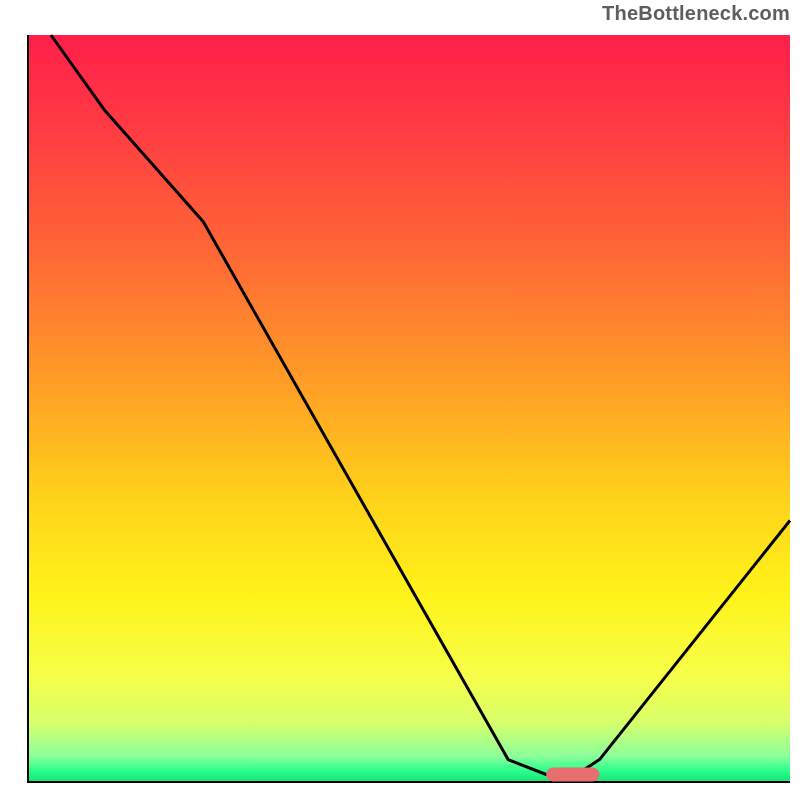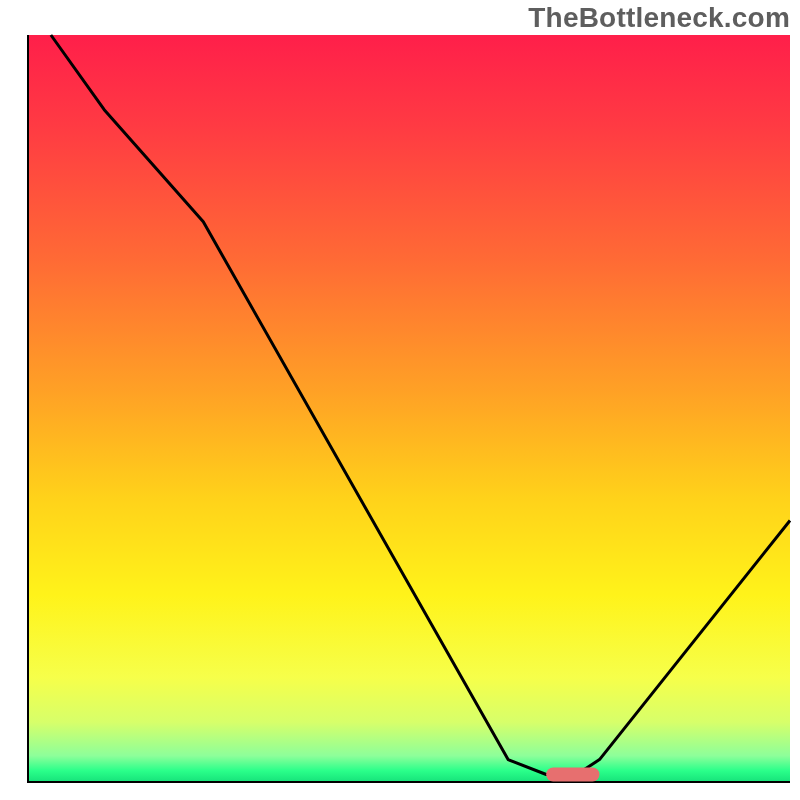--- a/index.html
+++ b/index.html
@@ -13,21 +13,21 @@
   }
   .container {
     position: relative;
     width: 800px;
     height: 800px;
   }
   .watermark {
     position: absolute;
     top: 2px;
     right: 10px;
-    font-size: 28px;
+    font-size: 20px;
     font-weight: 600;
     color: #5e5e5e;
     letter-spacing: 0.2px;
     z-index: 10;
   }
   svg.chart {
     position: absolute;
     left: 0;
     top: 0;
     width: 800px;

